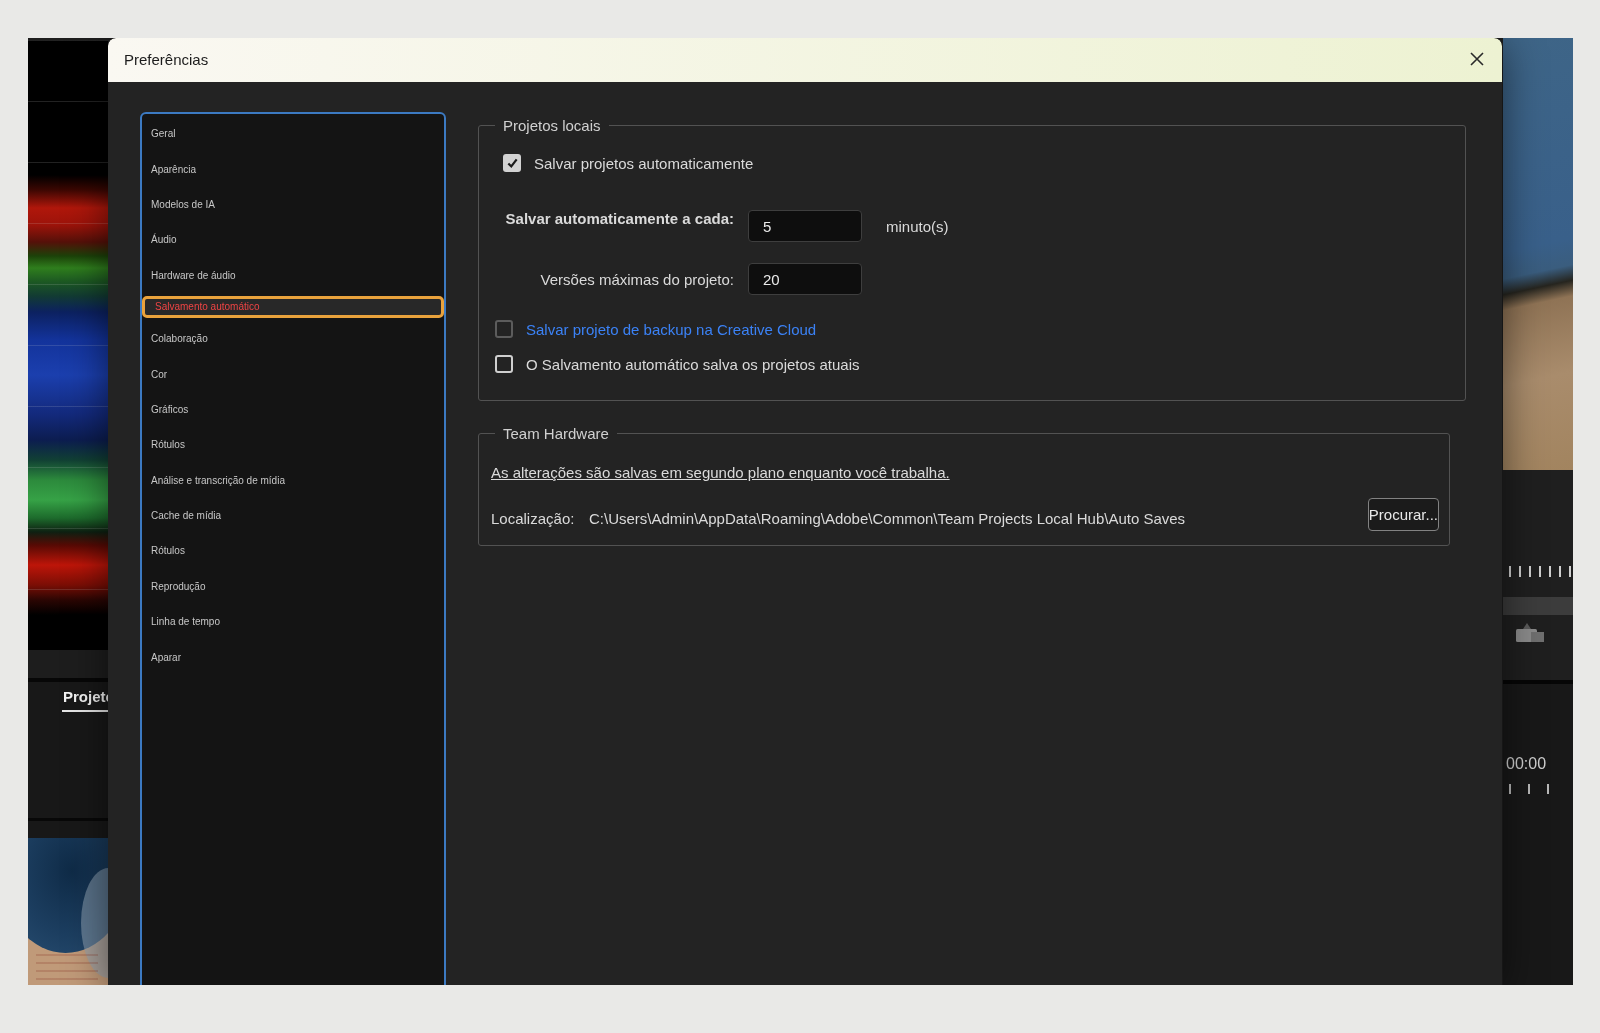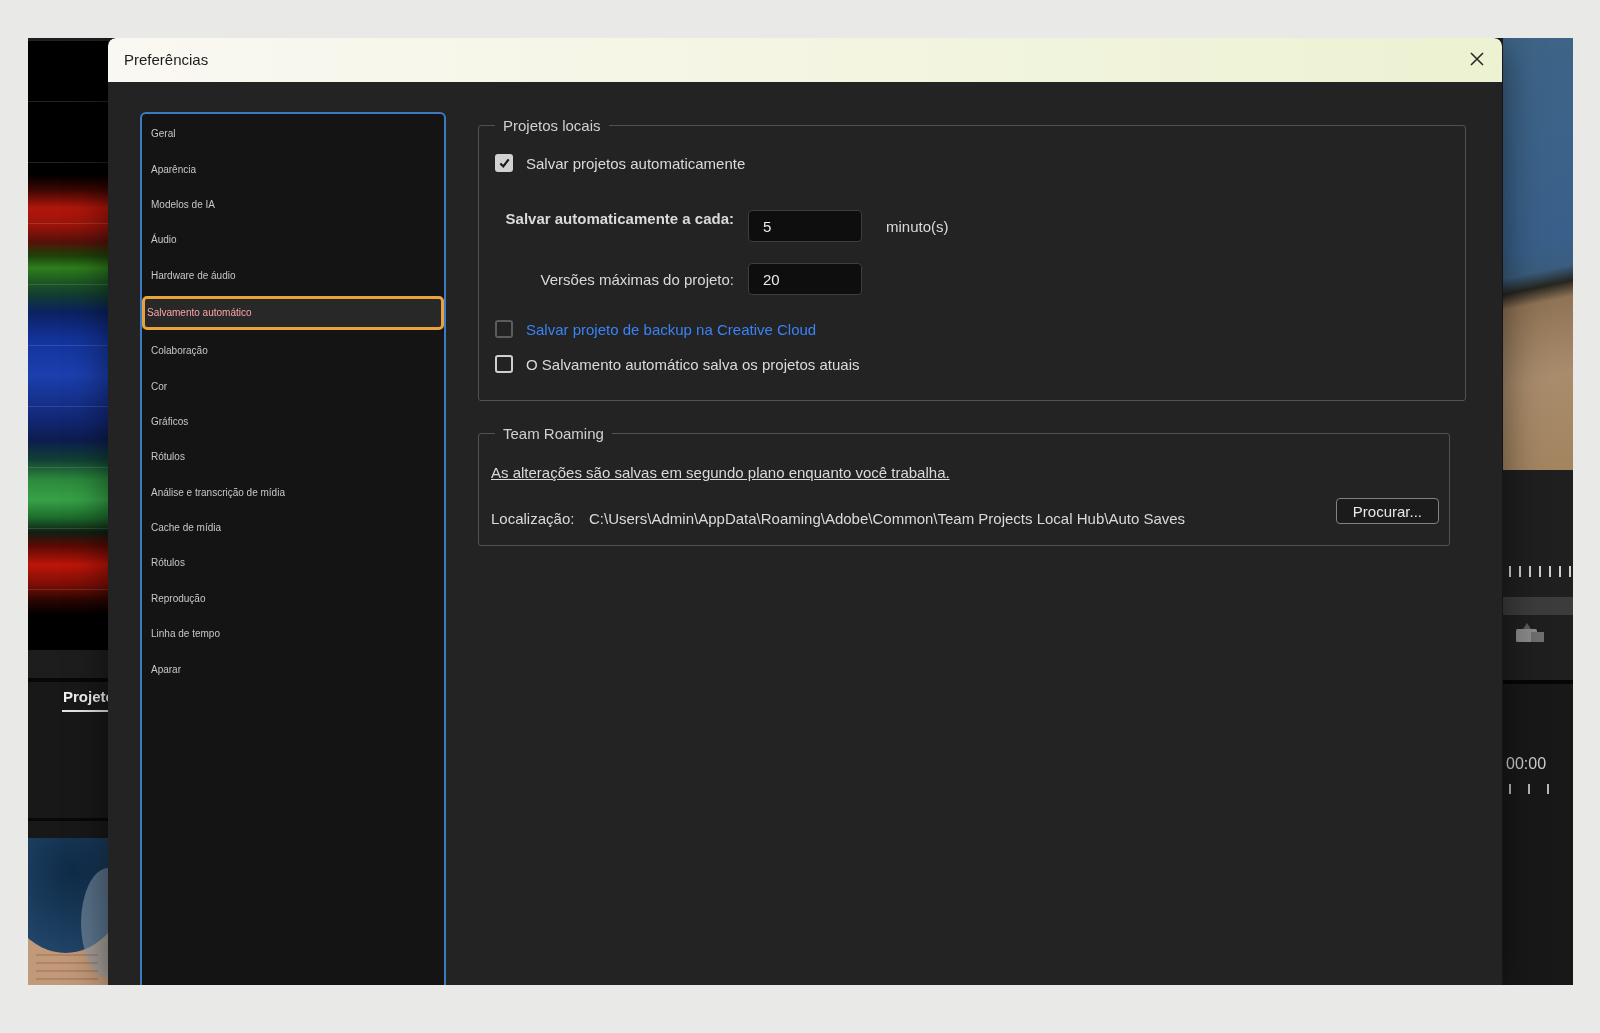--- a/index.html
+++ b/index.html
@@ -98,22 +98,22 @@
   .side-box{
     position:absolute;left:32px;top:74px;width:306px;height:900px;
     background:#141414;border:2px solid var(--blue);border-radius:6px;
     padding-top:2px;overflow:hidden;
   }
   .side-item{
     height:35.4px;display:flex;align-items:center;padding-left:9px;
     font-size:10px;color:#c7c7c7;cursor:pointer;white-space:nowrap;
   }
   .side-item.selected{
-    height:34px;margin:3px 0;border:3px solid var(--orange);border-radius:5px;
-    background:#282828;color:#fca5a5;padding-left:2px;
+    height:22px;margin:3px 0;border:3px solid var(--orange);border-radius:5px;
+    background:#282828;color:#ef4444;padding-left:10px;
   }
   
   .fs{position:absolute;border:1px solid #525252;border-radius:3px;}
   .fs1{left:370px;top:87px;width:988px;height:276px;}
   .fs2{left:370px;top:395px;width:972px;height:113px;}
   .fs-legend{
     position:absolute;top:-10px;left:16px;background:#232323;padding:0 8px;
     font-size:15px;color:#d0d0d0;line-height:20px;
   }
   .lbl{font-size:15px;color:#dadada;}
@@ -127,21 +127,21 @@
     position:absolute;left:269px;width:114px;height:32px;
     background:#0e0e0e;border:1px solid #3e3e3e;border-radius:4px;
     color:#eaeaea;font-size:15px;padding:0 6px 0 14px;outline:none;
     font-family:"Liberation Sans", sans-serif;
   }
   .r-lbl{position:absolute;left:0;width:255px;text-align:right;}
   .desc{position:absolute;left:12px;top:30px;text-decoration:underline;}
   .loc-label{position:absolute;left:12px;top:76px;}
   .loc-path{position:absolute;left:110px;top:76px;white-space:nowrap;}
   .browse-btn{
-    position:absolute;right:10px;top:64px;height:26px;padding:0 16px;
+    position:absolute;right:10px;top:64px;height:33px;padding:0 0;
     background:#1b1b1b;border:1px solid #828282;border-radius:4px;
     color:#e8e8e8;font-size:15px;cursor:pointer;
     font-family:"Liberation Sans", sans-serif;
   }
 </style>
 </head>
 <body>
 
 <div class="app">
 
@@ -202,21 +202,21 @@
         <div class="side-item">Cache de mídia</div>
         <div class="side-item">Rótulos</div>
         <div class="side-item">Reprodução</div>
         <div class="side-item">Linha de tempo</div>
         <div class="side-item">Aparar</div>
       </div>
 
     <div class="fs fs1">
       <div class="fs-legend">Projetos locais</div>
 
-      <div class="cb-row" style="left:16px;top:28px;">
+      <div class="cb-row" style="left:24px;top:28px;">
         <span class="cb checked">
           <svg width="13" height="12" viewBox="0 0 14 13">
               <path d="M2.5 7 l3.2 3.2 L11.5 2.6" stroke="#1a1a1a" stroke-width="2.4" fill="none"></path>
             </svg>
         </span>
         <span class="lbl">Salvar projetos automaticamente</span>
       </div>
 
       <div class="lbl r-lbl" style="top:84px;font-weight:bold;">Salvar automaticamente a cada:</div>
       <input class="num-input" style="top: 84px;" type="text" value="5">
@@ -234,21 +234,21 @@
 
       <div class="cb-row" style="left:16px;top:229px;">
         <span class="cb unchecked">
           
         </span>
         <span class="lbl">O Salvamento automático salva os projetos atuais</span>
       </div>
     </div>
 
     <div class="fs fs2">
-      <div class="fs-legend">Team Roaming</div>
+      <div class="fs-legend">Team Hardware</div>
       <div class="lbl desc">As alterações são salvas em segundo plano enquanto você trabalha.</div>
       <div class="lbl loc-label">Localização:</div>
       <div class="lbl loc-path">C:\Users\Admin\AppData\Roaming\Adobe\Common\Team Projects Local Hub\Auto Saves</div>
       <button class="browse-btn">Procurar...</button>
     </div>
 
   </div>
 </div>
 
 </body></html>

